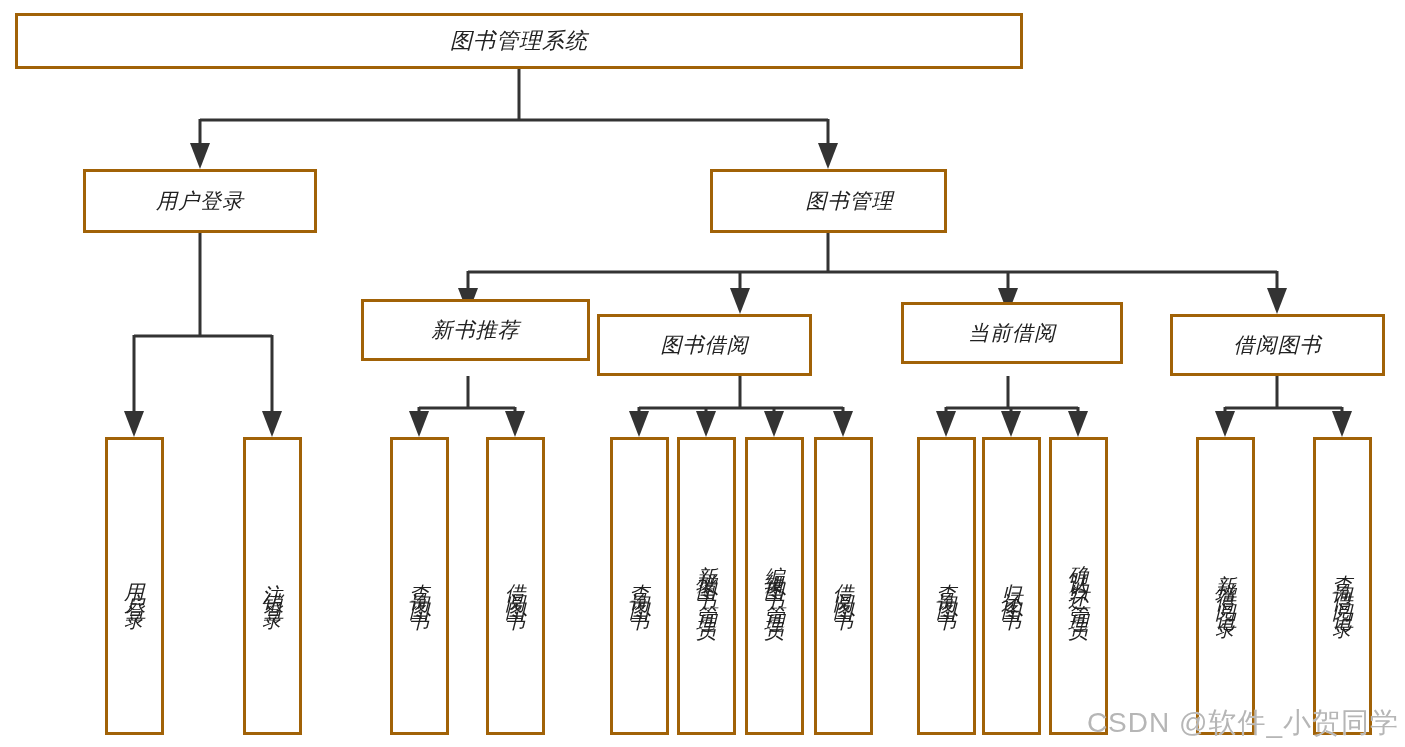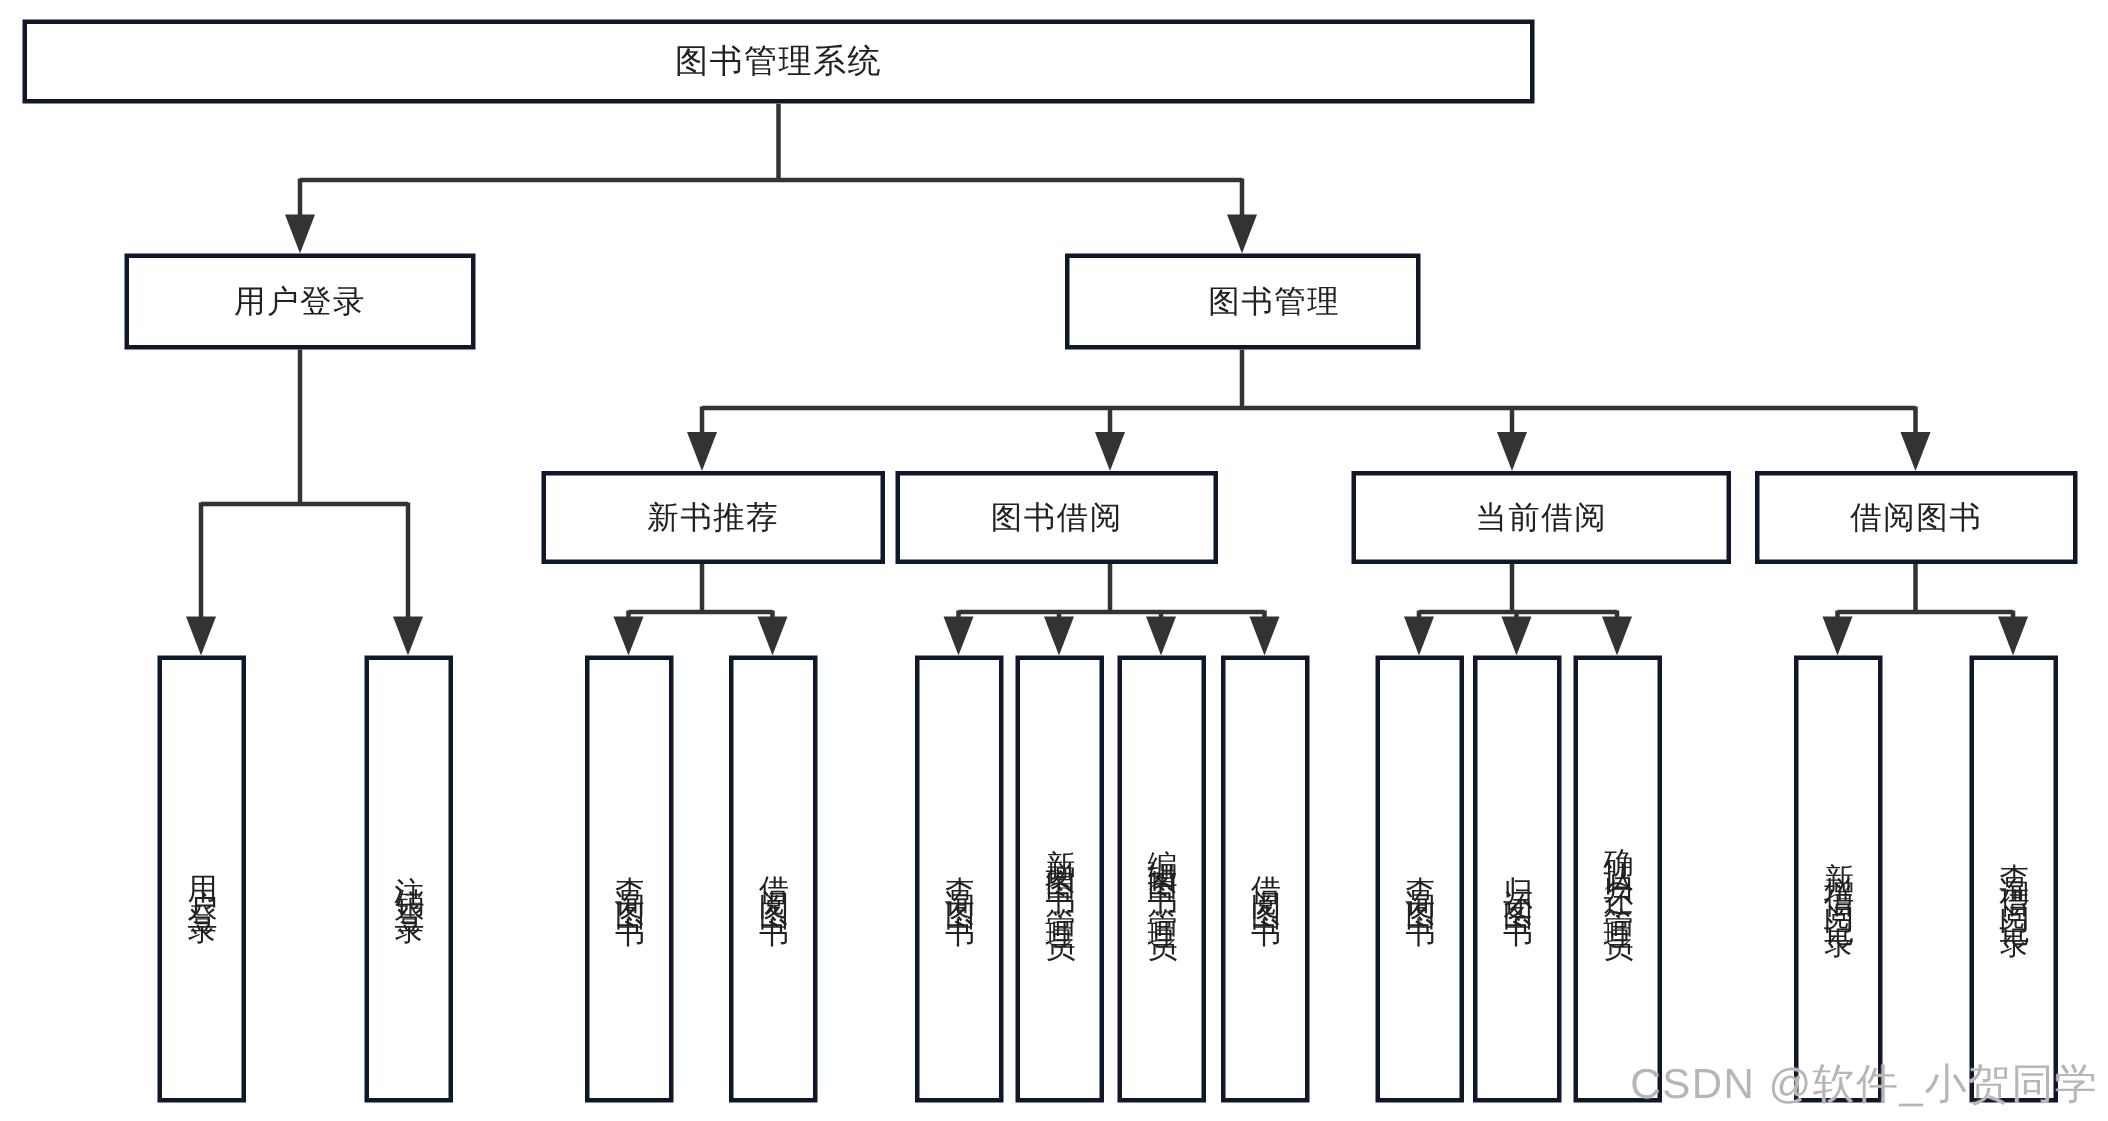--- a/index.html
+++ b/index.html
@@ -27,29 +27,30 @@
     stroke: #333333;
     stroke-width: 3;
   }
   .wires polygon {
     fill: #333333;
     stroke: none;
   }
   .node {
     position: absolute;
     box-sizing: border-box;
-    border: 3px solid #0f172a;
+    border: 3px solid #a16207;
     background: #ffffff;
     color: #212121;
     display: flex;
     align-items: center;
     justify-content: center;
     font-size: 21px;
     letter-spacing: 1px;
     white-space: nowrap;
+    font-style: italic;
   }
   .vnode {
     writing-mode: vertical-rl;
     text-orientation: mixed;
     font-size: 20px;
     letter-spacing: 9px;
     line-height: 1;
   }
   .watermark {
     position: absolute;
@@ -94,23 +95,23 @@
     <polygon points="1068,411 1088,411 1078,437"></polygon>
     <polygon points="1215,411 1235,411 1225,437"></polygon>
     <polygon points="1332,411 1352,411 1342,437"></polygon>
   </svg>
 
   <div class="node" style="left:15px; top:13px; width:1008px; height:56px; font-size:22px;">图书管理系统</div>
 
   <div class="node" style="left:83px; top:169px; width:234px; height:64px;">用户登录</div>
   <div class="node" style="left:710px; top:169px; width:237px; height:64px;padding-left:42px;">图书管理</div>
 
-  <div class="node" style="left:361px; top:314px; width:229px; height:62px;">新书推荐</div>
+  <div class="node" style="left:361px; top:299px; width:229px; height:62px;">新书推荐</div>
   <div class="node" style="left:597px; top:314px; width:215px; height:62px;">图书借阅</div>
-  <div class="node" style="left:901px; top:314px; width:253px; height:62px;">当前借阅</div>
+  <div class="node" style="left:901px; top:302px; width:222px; height:62px;">当前借阅</div>
   <div class="node" style="left:1170px; top:314px; width:215px; height:62px;">借阅图书</div>
 
   <div class="node vnode" style="left:105px; top:437px; width:59px; height:298px;">用户登录</div>
   <div class="node vnode" style="left:243px; top:437px; width:59px; height:298px;">注销登录</div>
 
   <div class="node vnode" style="left:390px; top:437px; width:59px; height:298px;">查询图书</div>
   <div class="node vnode" style="left:486px; top:437px; width:59px; height:298px;">借阅图书</div>
 
   <div class="node vnode" style="left:610px; top:437px; width:59px; height:298px;">查询图书</div>
   <div class="node vnode" style="left:677px; top:437px; width:59px; height:298px; letter-spacing:8px;">新增图书（管理员）</div>

